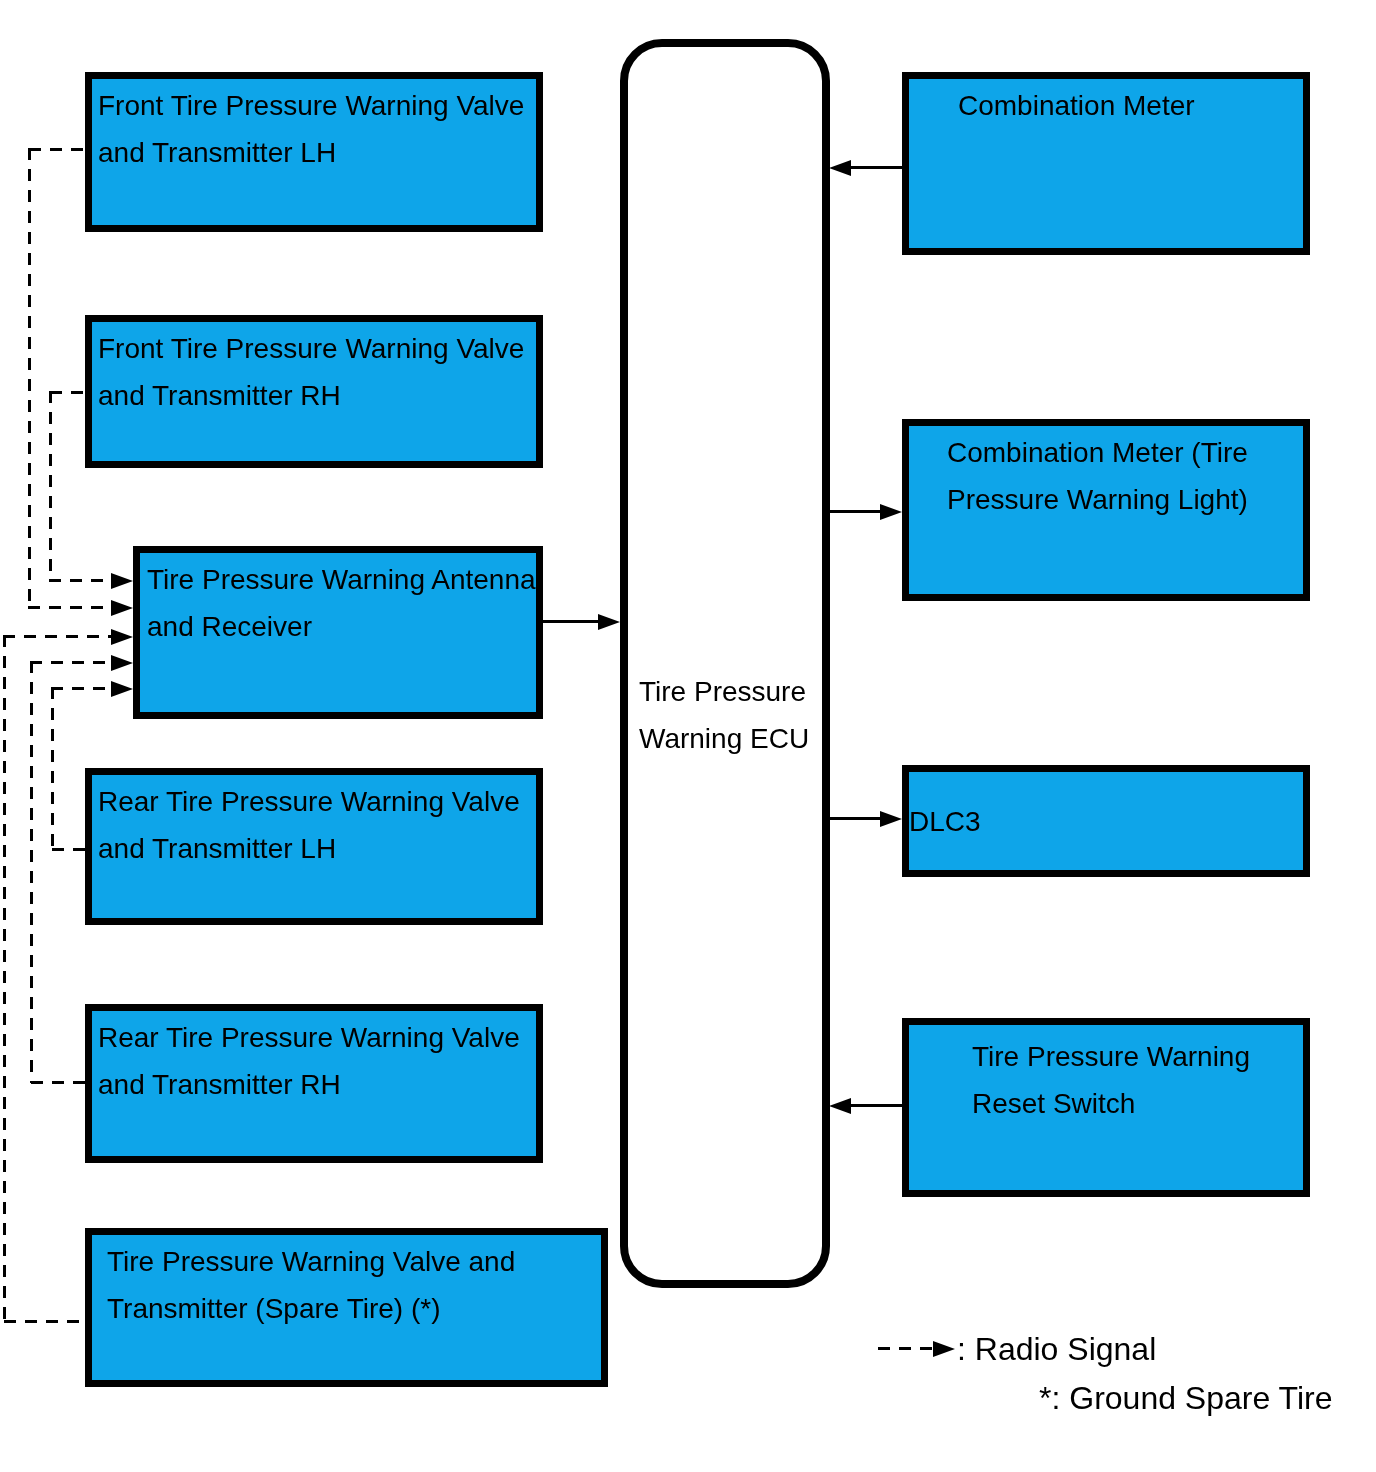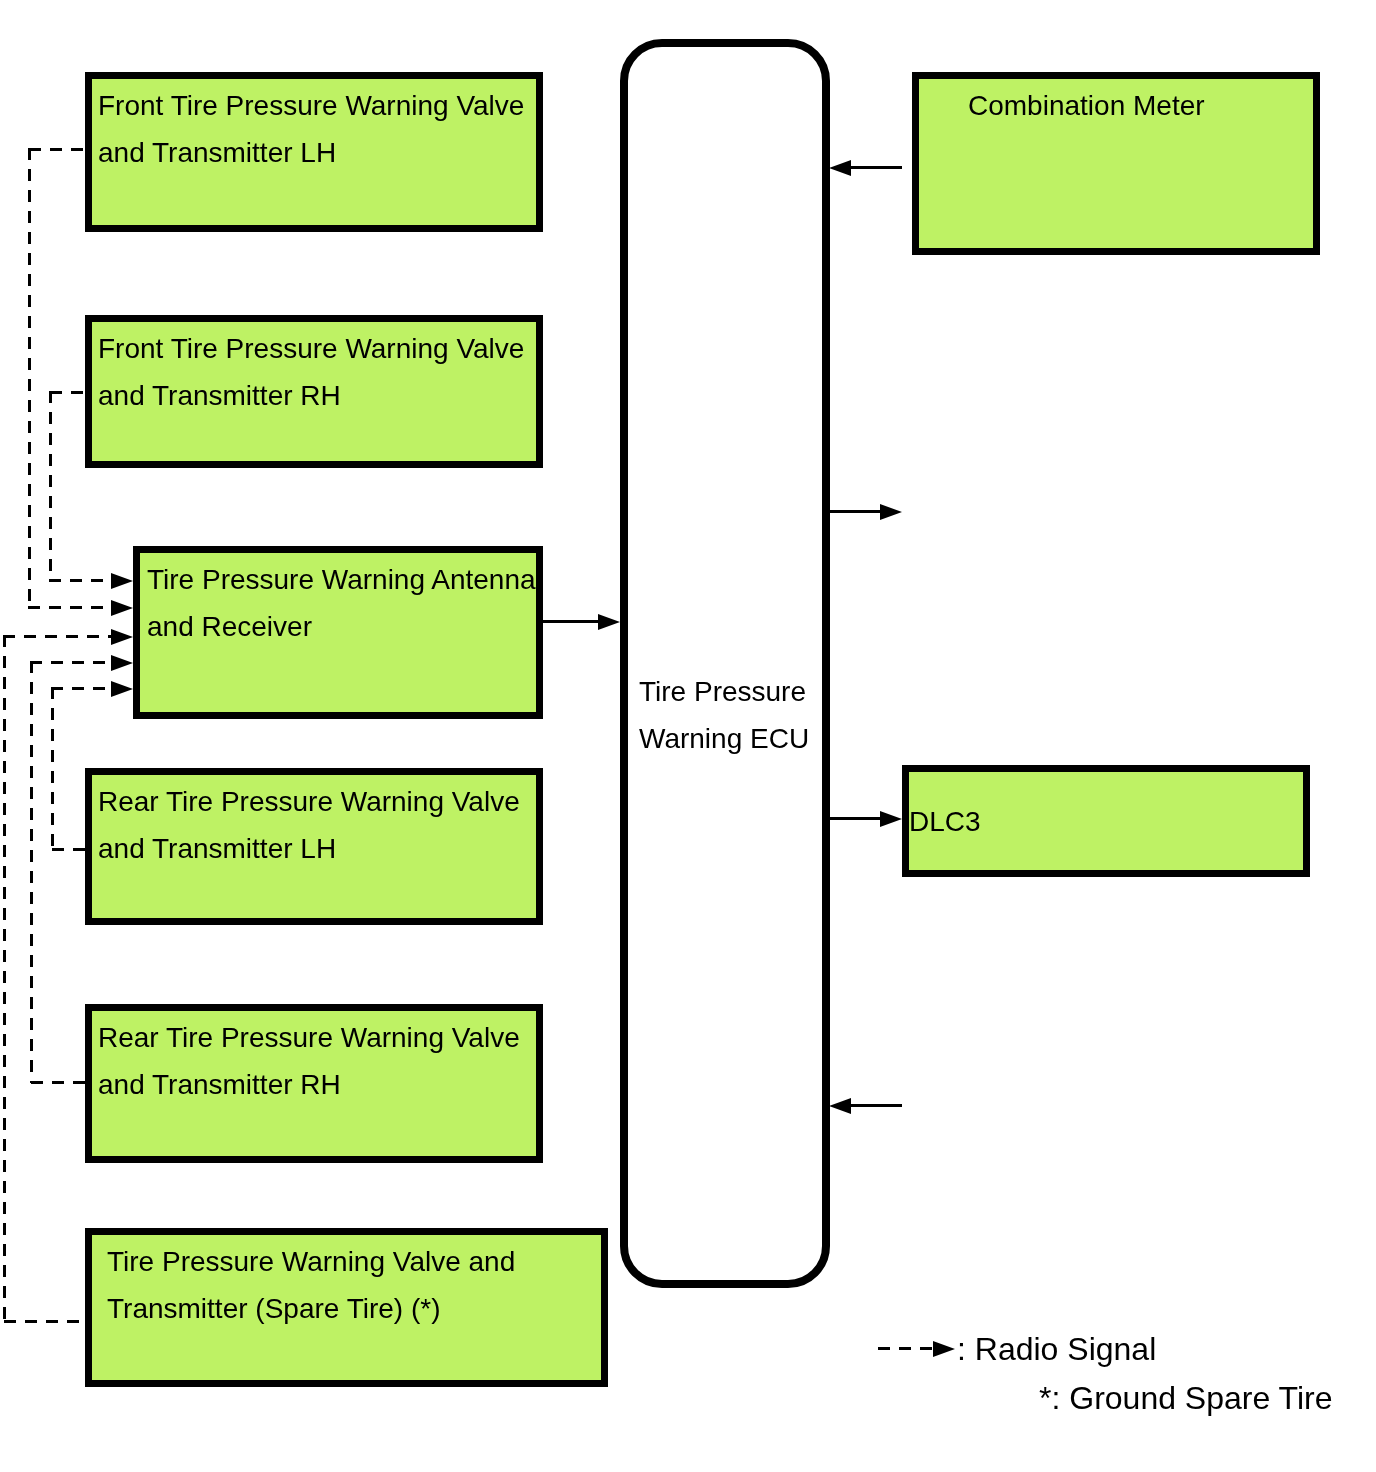--- a/index.html
+++ b/index.html
@@ -8,21 +8,21 @@
     width: 1376px;
     height: 1472px;
     background: #ffffff;
     font-family: "Liberation Sans", sans-serif;
     color: #000000;
     overflow: hidden;
   }
   .box {
     position: absolute;
     border: 7px solid #000000;
-    background: #bef264;
+    background: #0ea5e9;
     box-sizing: border-box;
     font-size: 28px;
     line-height: 47px;
     padding-top: 3px;
   }
   .box .ln { display: block; white-space: nowrap; }
   .ecu {
     position: absolute;
     border: 8px solid #000000;
     border-radius: 42px;
@@ -101,29 +101,37 @@
     <span class="ln">Tire Pressure Warning Valve and</span>
     <span class="ln">Transmitter (Spare Tire) (*)</span>
   </div>
 
   <div class="ecu" style="left:620px; top:39px; width:210px; height:1249px;"></div>
   <div class="ecu-label" style="left:639px; top:668px;">
     <span class="ln" style="display:block;">Tire Pressure</span>
     <span class="ln" style="display:block;">Warning ECU</span>
   </div>
 
-  <div class="box" style="left:902px; top:72px; width:408px; height:183px; padding-left:49px;margin-left:10px;">
+  <div class="box" style="left:902px; top:72px; width:408px; height:183px; padding-left:49px;">
     <span class="ln">Combination Meter</span>
   </div>
 
+  <div class="box" style="left:902px; top:419px; width:408px; height:182px; padding-left:38px;">
+    <span class="ln">Combination Meter (Tire</span>
+    <span class="ln">Pressure Warning Light)</span>
+  </div>
 
   <div class="box center-txt" style="left:902px; top:765px; width:408px; height:112px; padding-top:26px;">
     <span class="ln">DLC3</span>
   </div>
 
+  <div class="box" style="left:902px; top:1018px; width:408px; height:179px; padding-left:63px; padding-top:8px;">
+    <span class="ln">Tire Pressure Warning</span>
+    <span class="ln">Reset Switch</span>
+  </div>
 
   <div class="dline-h" style="left:50px; top:391px; width:36px;"></div>
   <div class="dline-v" style="left:49px; top:391px; height:190px;"></div>
   <div class="dline-h" style="left:49px; top:579px; width:62px;"></div>
   <div class="ah-right" style="left:111px; top:573px;"></div>
 
   <div class="dline-h" style="left:29px; top:148px; width:57px;"></div>
   <div class="dline-v" style="left:28px; top:148px; height:461px;"></div>
   <div class="dline-h" style="left:28px; top:606px; width:83px;"></div>
   <div class="ah-right" style="left:111px; top:600px;"></div>

